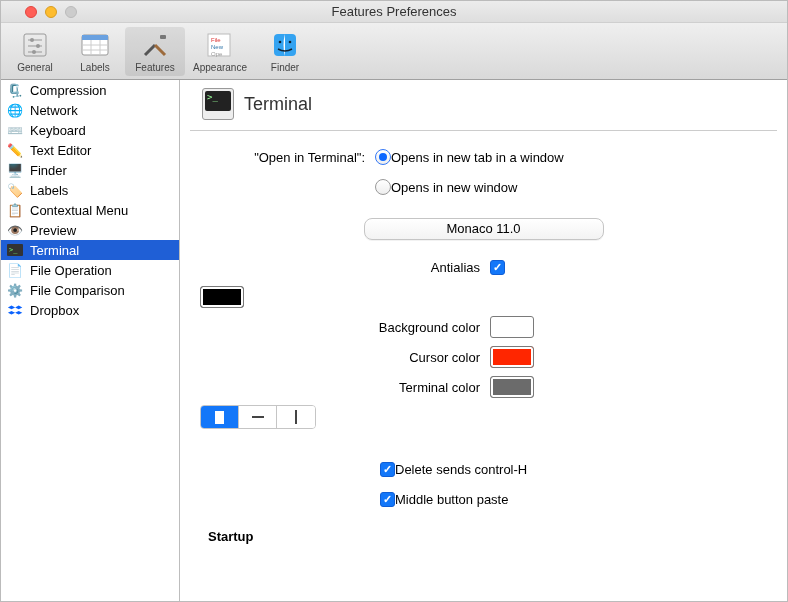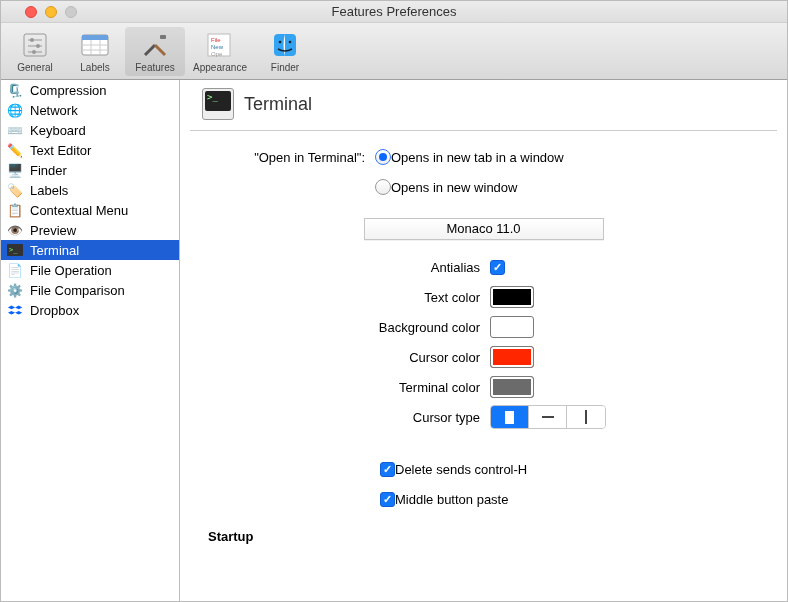--- a/index.html
+++ b/index.html
@@ -31,21 +31,21 @@
     .form { padding:14px 20px 0; }
     .row { display:flex; align-items:center; margin-bottom:6px; min-height:24px;}
     .lab { width:290px; text-align:right; padding-right:10px; color:#000;}
     .controls { flex:1; display:flex; align-items:flex-end; }
     .mac-radio { width:16px; height:16px; border:1px solid #999; border-radius:50%; display:inline-flex; align-items:center; justify-content:center; background:linear-gradient(#fff,#eee);}
     .mac-radio.checked { border:1px solid #3478f6;}
     .mac-radio.checked:after { content:""; width:8px; height:8px; border-radius:50%; background:#0c67ff;}
     .mac-check { width:15px; height:15px; border:1px solid #999; border-radius:3px; display:inline-flex; align-items:center; justify-content:center; background:#fff; font-size:11px;}
     .mac-check.checked { background:#1377f9; border:1px solid #0f5ed6; color:#fff;}
     .mac-check.checked:after{content:"✓"; font-weight:bold; font-size:11px; line-height:1;}
-    .font-btn { width:240px; height:22px; border:1px solid #c5c5c5; border-radius:0; background:linear-gradient(#fff,#f3f3f3); text-align:center; font-size:13px; line-height:20px; box-shadow:0 1px 0 rgba(0,0,0,.05);}
+    .font-btn { width:240px; height:22px; border:1px solid #c5c5c5; border-radius:8px; background:linear-gradient(#fff,#f3f3f3); text-align:center; font-size:13px; line-height:20px; box-shadow:0 1px 0 rgba(0,0,0,.05);}
     .swatch { width:44px; height:22px; border:1px solid #7a7a7a; border-radius:3px; box-shadow:inset 0 0 0 2px #fff;}
     .seg { display:inline-flex; border:1px solid #c5c5c5; border-radius:4px; overflow:hidden; height:24px;}
     .seg .opt { width:38px; display:flex; align-items:center; justify-content:center; border-right:1px solid #c5c5c5; background:#fff;}
     .seg .opt:last-child{border-right:none;}
     .seg .opt.sel{background:#1377f9;}
     .cursor-block{width:9px;height:13px; background:#fff; border:1px solid #999;}
     .seg .opt.sel .cursor-block{border-color:#fff;}
     .cursor-under{width:12px;height:2px; background:#444;}
     .cursor-ibeam{width:2px;height:14px; background:#444;}
     .section-hdr { font-weight:bold; margin:18px 0 6px 8px;}
@@ -216,21 +216,20 @@
           <div class="font-btn">Monaco 11.0</div>
         </div>
 
         <div class="row" style="margin-top:14px;">
           <div class="lab">Antialias</div>
           <div class="controls">
               <span class="mac-check checked"></span>
             </div>
         </div>
         <div class="row">
-          <div class="lab">Text color</div>
           <div class="controls">
               <div class="swatch" style=";background:#000000"></div>
             </div>
         </div>
         <div class="row">
           <div class="lab">Background color</div>
           <div class="controls">
               <div class="swatch" style="background:#fff"></div>
             </div>
         </div>
@@ -240,21 +239,20 @@
               <div class="swatch" style="background:#ff2600"></div>
             </div>
         </div>
         <div class="row">
           <div class="lab">Terminal color</div>
           <div class="controls">
               <div class="swatch" style="background:#6b6b6b"></div>
             </div>
         </div>
         <div class="row">
-          <div class="lab">Cursor type</div>
           <div class="controls">
             <div class="seg">
               <div class="opt sel">
                   <span class="cursor-block"></span>
                 </div>
               <div class="opt">
                   <span class="cursor-under"></span>
                 </div>
               <div class="opt">
                   <span class="cursor-ibeam"></span>

